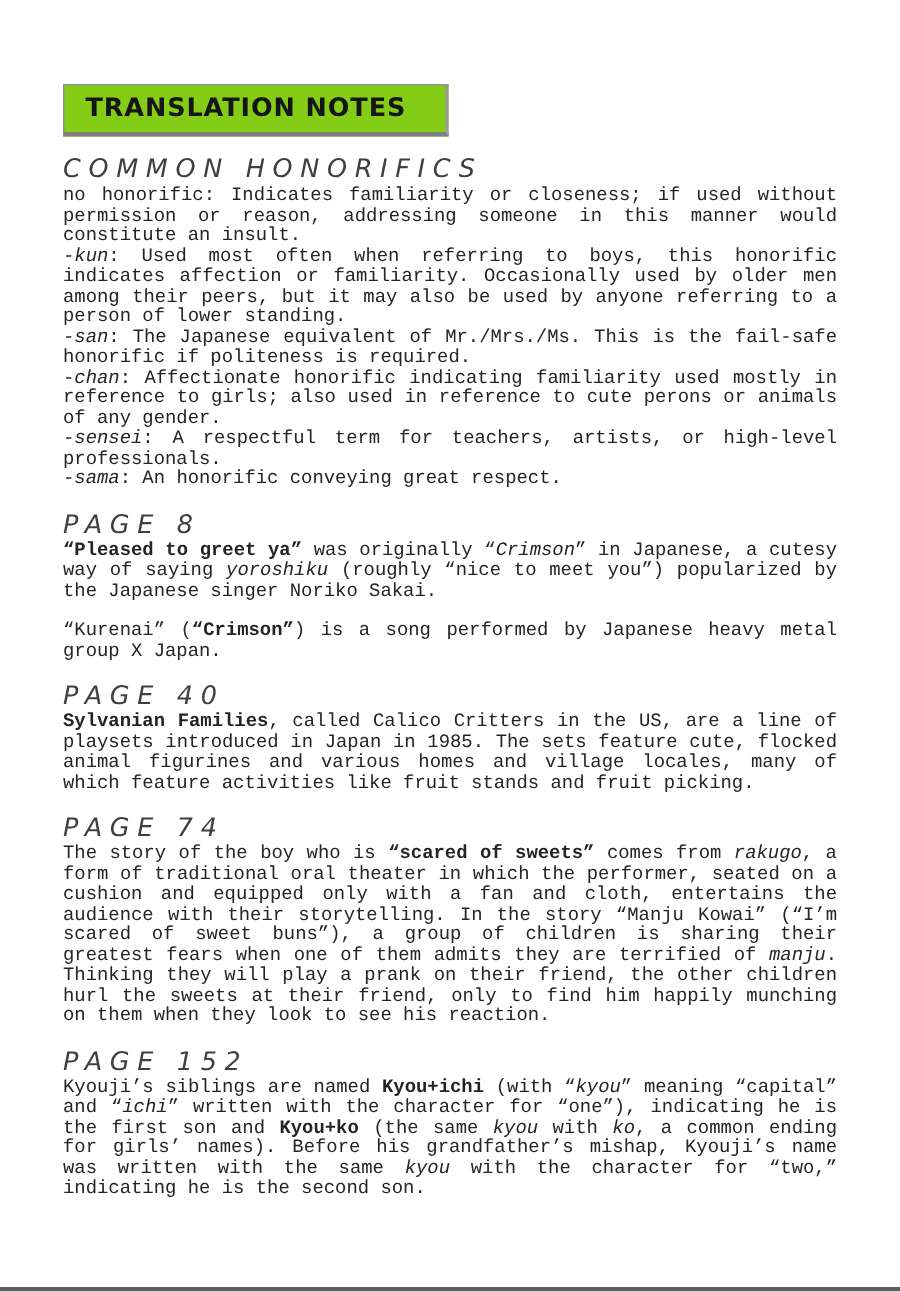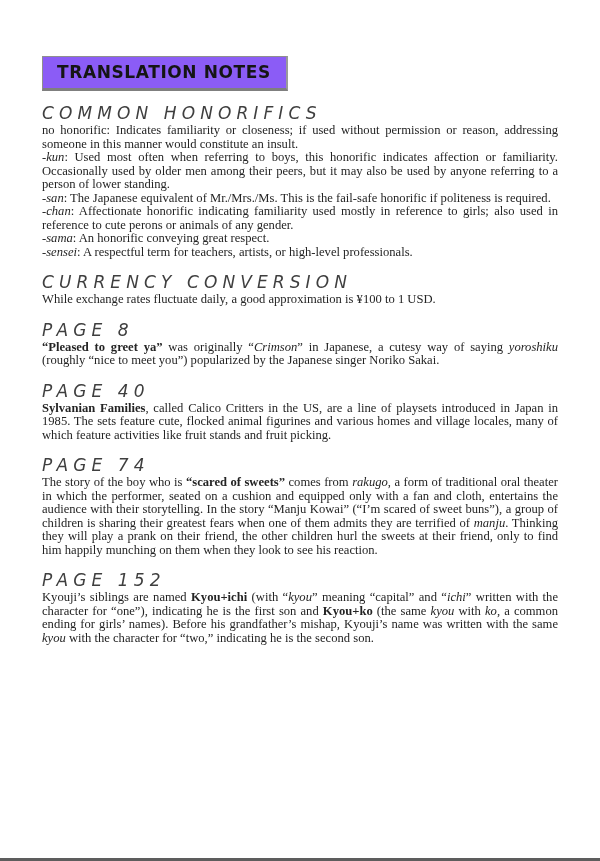--- a/index.html
+++ b/index.html
@@ -18,22 +18,22 @@
     height: 861px;
     padding: 56px 42px 0 42px;
     box-sizing: border-box;
   }
   .title-wrap { margin-bottom: 12px; }
   .title-box {
     display: inline-block;
     border: 1px solid #8f8f8f;
     border-bottom: 3px solid #7f7f7f;
     border-right: 2px solid #9a9a9a;
-    padding: 5px 15px 6px 14px;
-    background: #8b5cf6;
+    padding: 5px 26px 6px 14px;
+    background: #84cc16;
   }
   .title-text {
     font-family: "DejaVu Sans", sans-serif;
     font-weight: bold;
     font-size: 17px;
     letter-spacing: 0.6px;
     color: #151515;
     white-space: nowrap;
   }
   .section { margin: 0 0 13px 0; }
@@ -41,21 +41,21 @@
     font-family: "DejaVu Sans", sans-serif;
     font-style: italic;
     font-weight: normal;
     font-size: 17px;
     letter-spacing: 0.30em;
     color: #3f3f3f;
     margin: 0 0 1px 0;
     white-space: nowrap;
   }
   .para {
-    font-family: Liberation Serif, serif;
+    font-family: Liberation Mono, monospace;
     font-size: 12.6px;
     line-height: 13.5px;
     color: #242424;
     text-align: justify;
     margin: 0;
   }
   .run-b { font-weight: bold; }
   .run-i { font-style: italic; }
   .bottom-line {
     position: absolute;
@@ -74,32 +74,29 @@
       <span class="title-text">TRANSLATION NOTES</span>
     </div>
   </div>
   <div id="sections">
       <div class="section">
         <div class="section-heading">COMMON HONORIFICS</div>
         <p class="para"><span>no honorific: Indicates familiarity or closeness; if used without permission or reason, addressing someone in this manner would constitute an insult.</span></p>
         <p class="para"><span class="run-i">-kun</span><span>: Used most often when referring to boys, this honorific indicates affection or familiarity. Occasionally used by older men among their peers, but it may also be used by anyone referring to a person of lower standing.</span></p>
         <p class="para"><span class="run-i">-san</span><span>: The Japanese equivalent of Mr./Mrs./Ms. This is the fail-safe honorific if politeness is required.</span></p>
         <p class="para"><span class="run-i">-chan</span><span>: Affectionate honorific indicating familiarity used mostly in reference to girls; also used in reference to cute perons or animals of any gender.</span></p>
+        <p class="para"><span class="run-i">-sensei</span><span>: A respectful term for teachers, artists, or high-level professionals.</span></p>
         <p class="para"><span class="run-i">-sama</span><span>: An honorific conveying great respect.</span></p>
-        <p class="para"><span class="run-i">-sensei</span><span>: A respectful term for teachers, artists, or high-level professionals.</span></p>
-      </div>
-      <div class="section">
-        <div class="section-heading">CURRENCY CONVERSION</div>
-        <p class="para"><span>While exchange rates fluctuate daily, a good approximation is ¥100 to 1 USD.</span></p>
       </div>
       <div class="section">
         <div class="section-heading">PAGE 8</div>
         <p class="para"><span class="run-b">“Pleased to greet ya”</span><span> was originally “</span><span class="run-i">Crimson</span><span>” in Japanese, a cutesy way of saying </span><span class="run-i">yoroshiku</span><span> (roughly “nice to meet you”) popularized by the Japanese singer Noriko Sakai.</span></p>
       </div>
       <div class="section">
+        <p class="para"><span>“Kurenai” (</span><span class="run-b">“Crimson”</span><span>) is a song performed by Japanese heavy metal group X Japan.</span></p>
       </div>
       <div class="section">
         <div class="section-heading">PAGE 40</div>
         <p class="para"><span class="run-b">Sylvanian Families</span><span>, called Calico Critters in the US, are a line of playsets introduced in Japan in 1985. The sets feature cute, flocked animal figurines and various homes and village locales, many of which feature activities like fruit stands and fruit picking.</span></p>
       </div>
       <div class="section">
         <div class="section-heading">PAGE 74</div>
         <p class="para"><span>The story of the boy who is </span><span class="run-b">“scared of sweets”</span><span> comes from </span><span class="run-i">rakugo</span><span>, a form of traditional oral theater in which the performer, seated on a cushion and equipped only with a fan and cloth, entertains the audience with their storytelling. In the story “Manju Kowai” (“I’m scared of sweet buns”), a group of children is sharing their greatest fears when one of them admits they are terrified of </span><span class="run-i">manju</span><span>. Thinking they will play a prank on their friend, the other children hurl the sweets at their friend, only to find him happily munching on them when they look to see his reaction.</span></p>
       </div>
       <div class="section">

